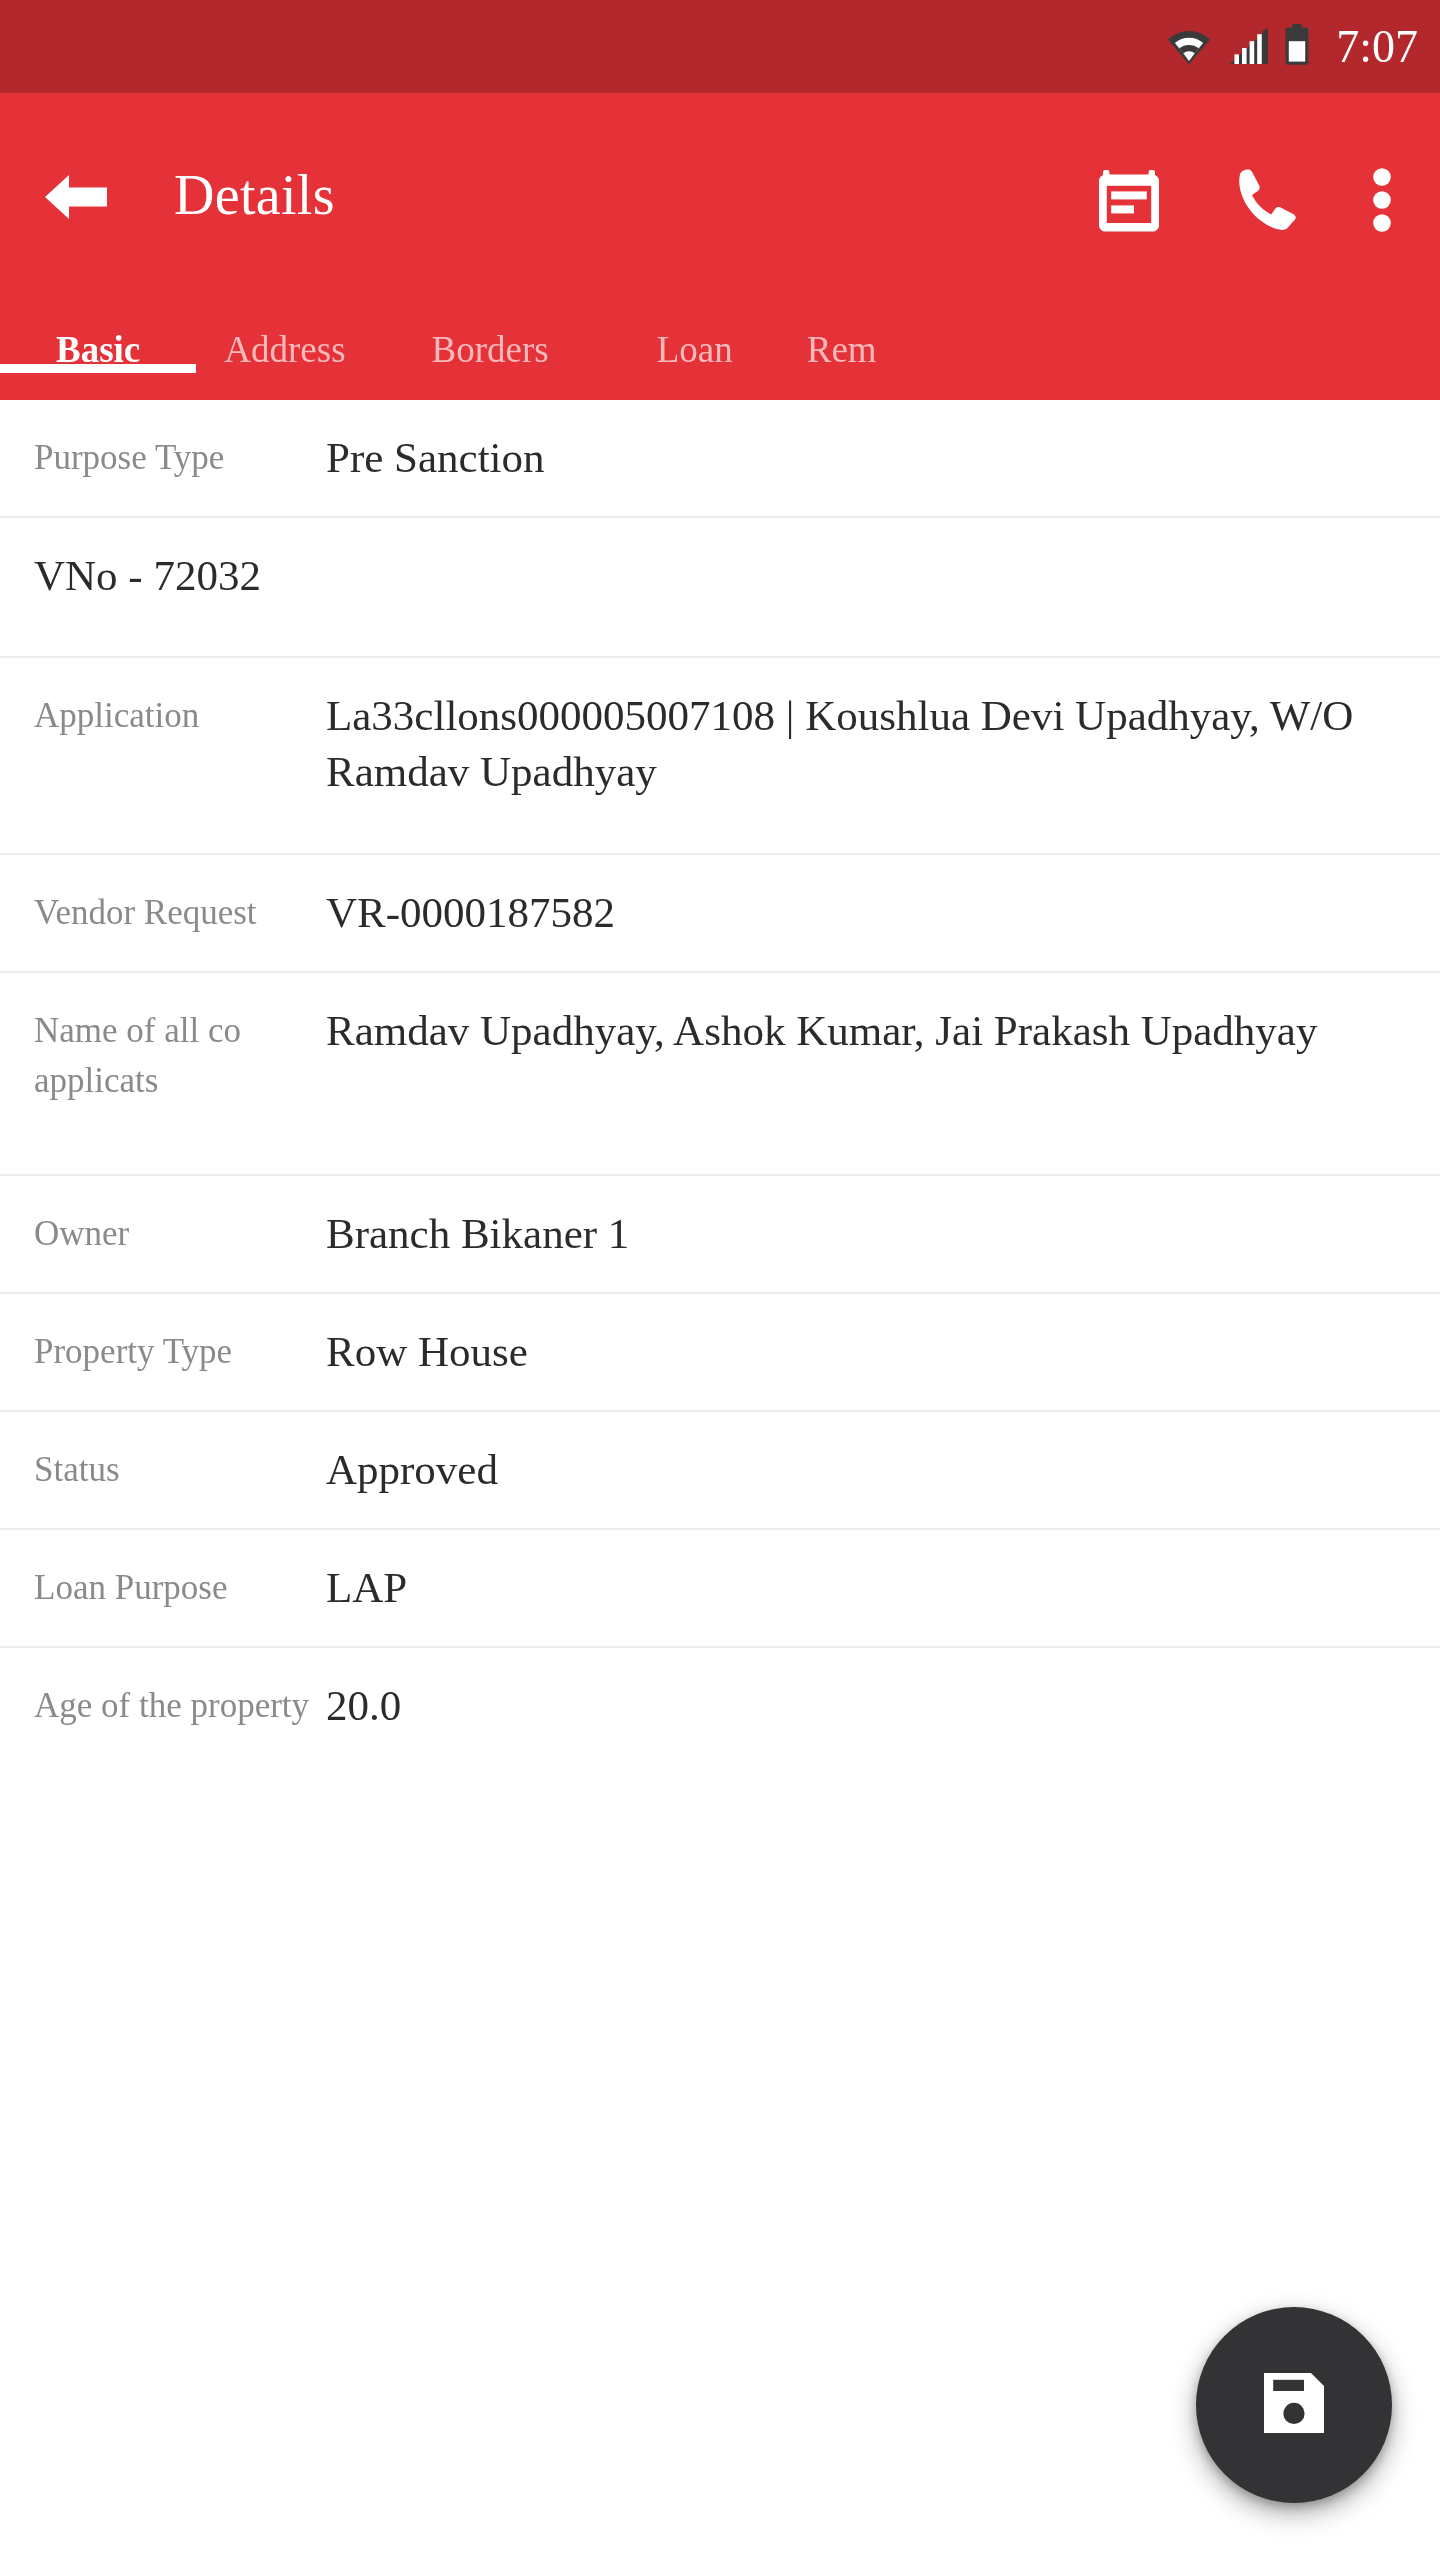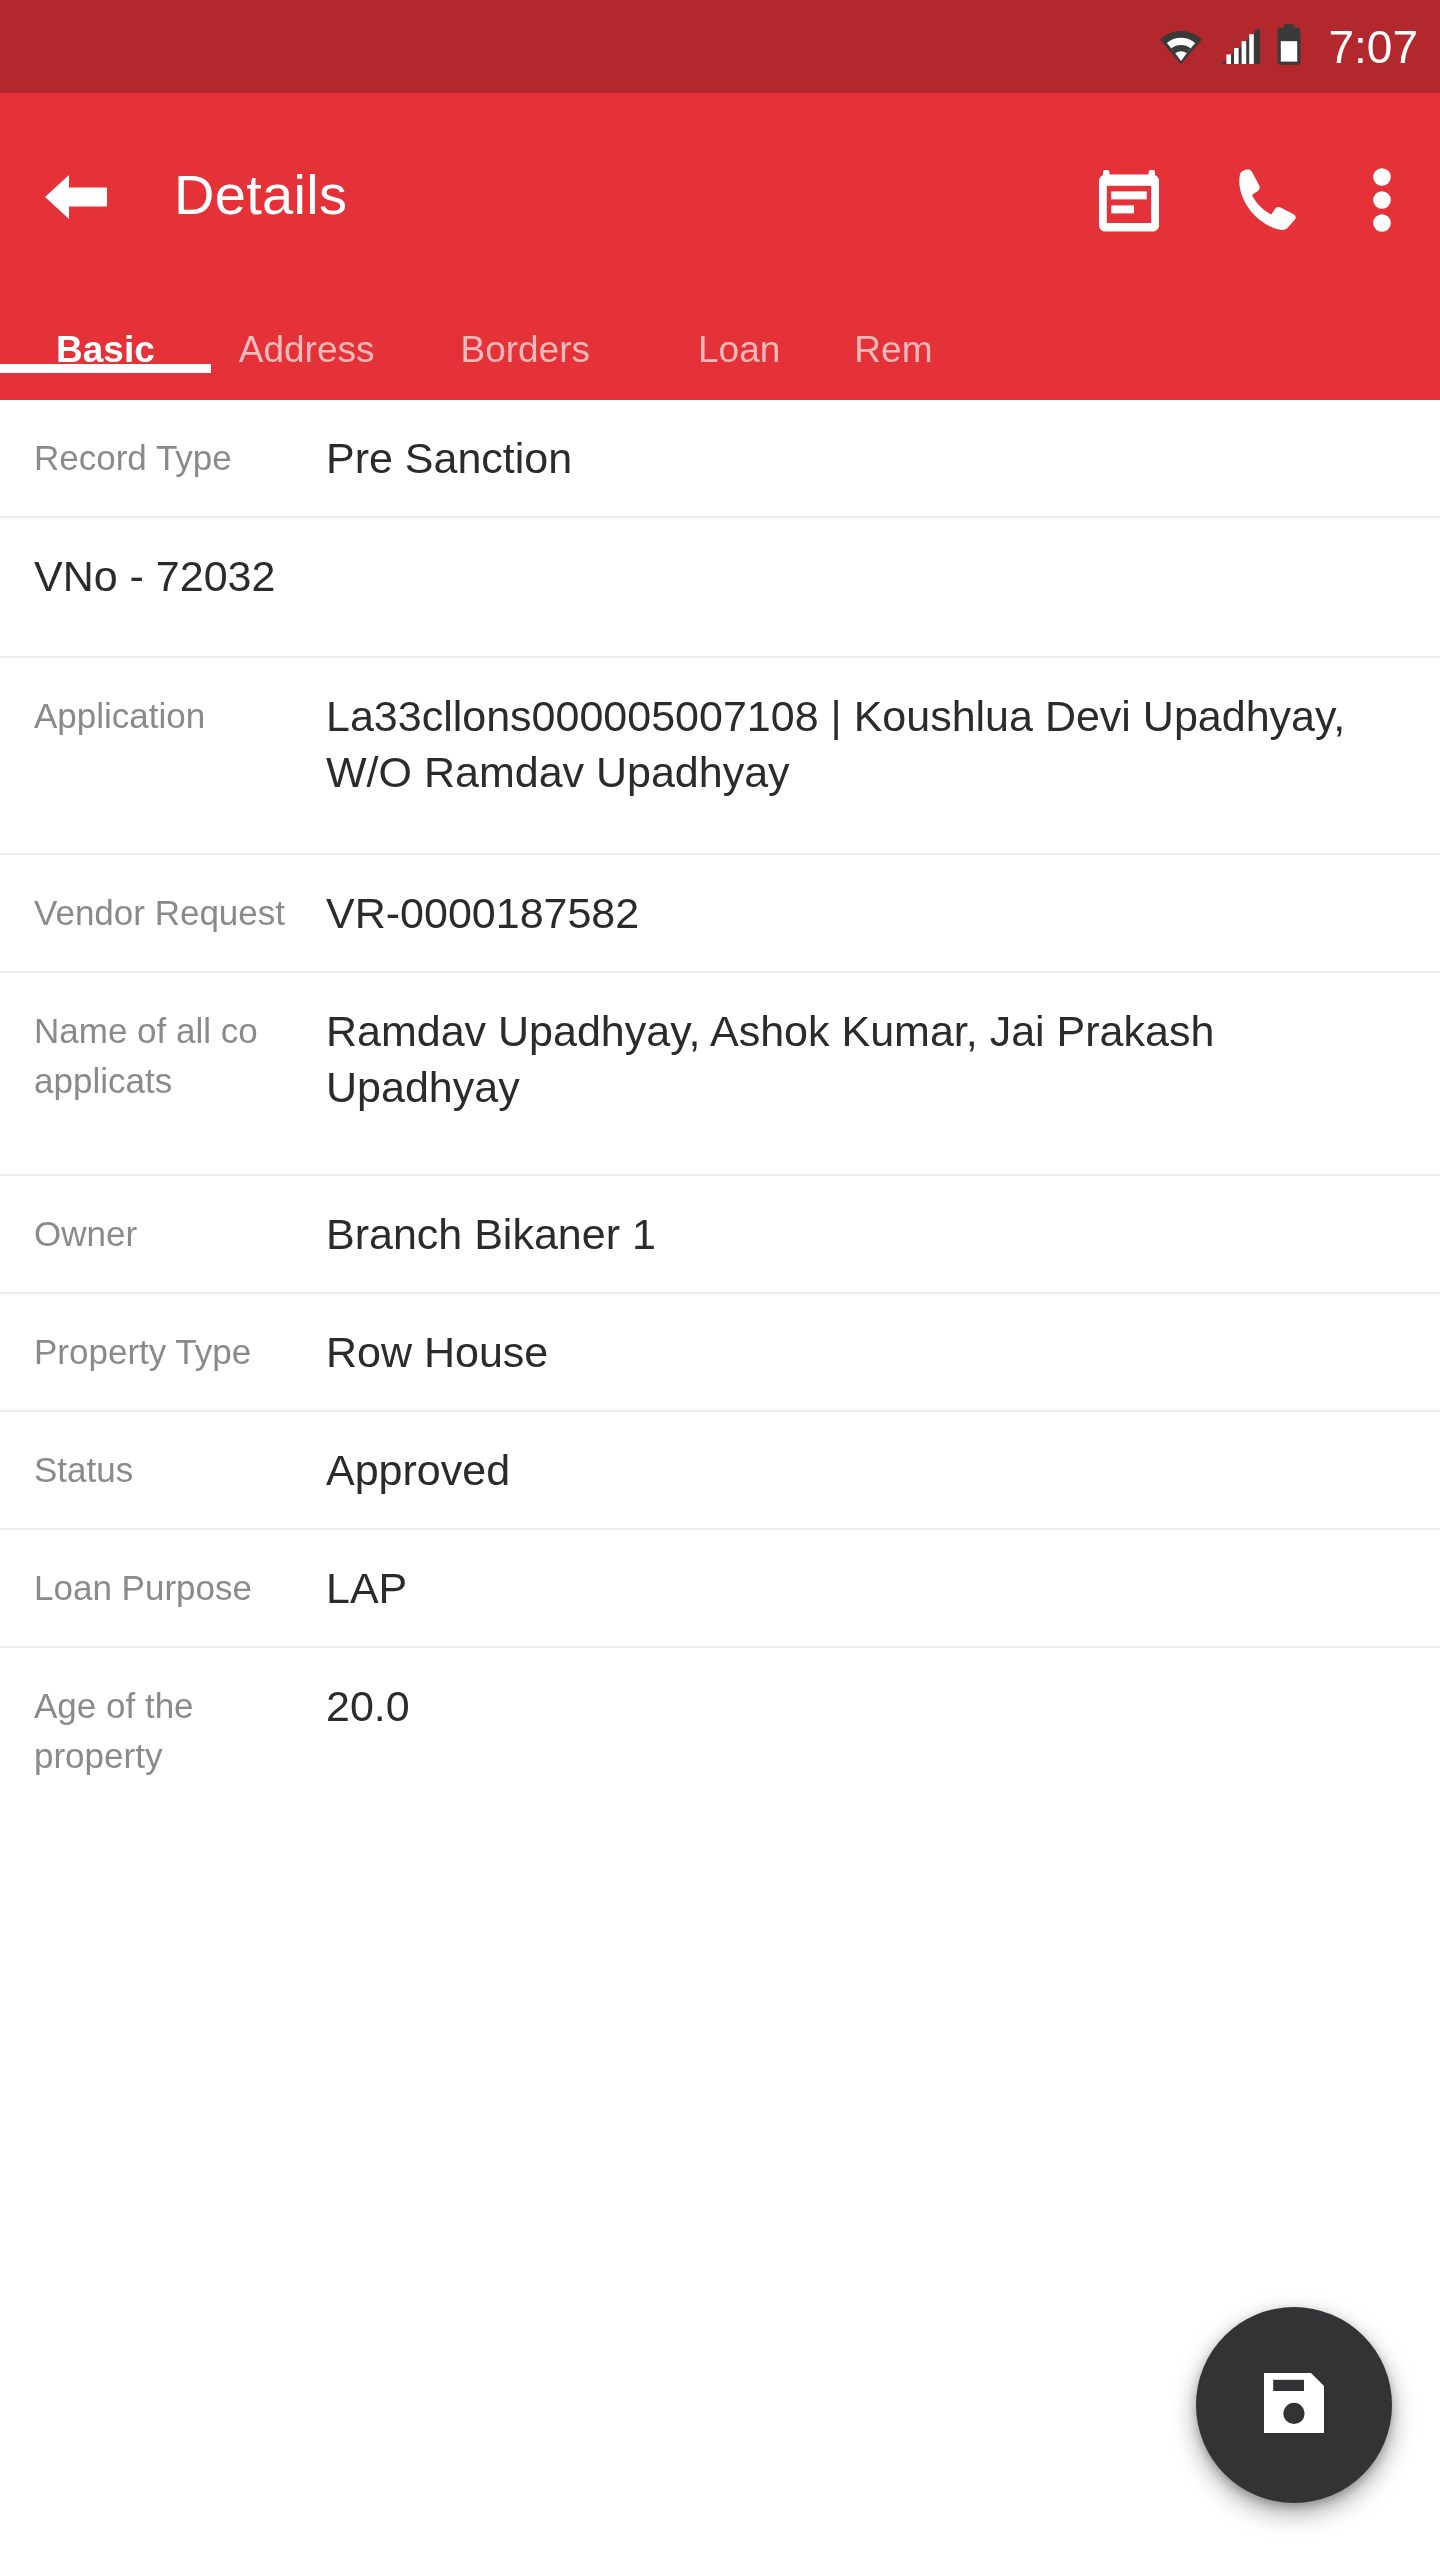--- a/index.html
+++ b/index.html
@@ -2,21 +2,21 @@
 <html><head>
 <meta charset="utf-8">
 <style>
   * { margin:0; padding:0; box-sizing:border-box; }
   html, body {
     width:1440px; height:2560px;
     background:#ffffff;
     font-family:"Liberation Sans", sans-serif;
     overflow:hidden;
   }
-  #screen { position:relative; width:1440px; height:2560px; overflow:hidden; background:#fff; }
+  #screen { position:relative; width:1440px; height:2560px; overflow:hidden; background:#fff;font-family:Liberation Serif, serif; }
 
   
   .statusbar {
     position:relative;
     height:93px;
     background:#b3282d;
     display:flex; align-items:center; justify-content:flex-end;
     padding-right:22px;
   }
   .status-icons { display:flex; align-items:flex-end; gap:14px; }
@@ -225,21 +225,21 @@
     <div class="tab" style="padding-left:32px; padding-right:10px;">
       <span>Rem</span>
 
     </div>
 
   </div>
 
   <div class="content">
 
     <div class="row" style="min-height:103px;">
-      <div class="row-label">Record Type</div>
+      <div class="row-label">Purpose Type</div>
       <div class="row-value">Pre Sanction</div>
     </div>
 
     <div class="row" style="min-height:140px;">
       <div class="row-value">VNo - 72032</div>
     </div>
 
     <div class="row" style="min-height:197px;">
       <div class="row-label">Application</div>
       <div class="row-value">La33cllons000005007108 | Koushlua Devi Upadhyay, W/O Ramdav Upadhyay</div>

